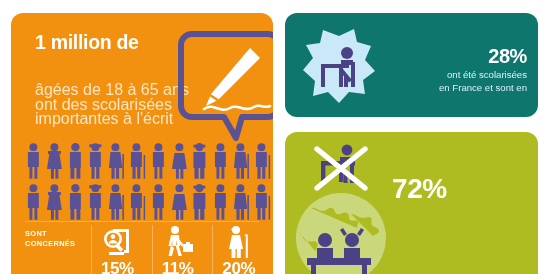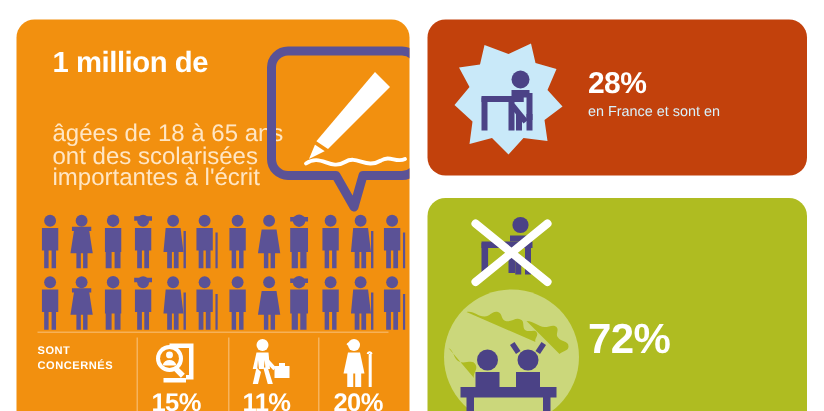--- a/index.html
+++ b/index.html
@@ -54,21 +54,21 @@
   }
   .stat-icon{height:34px;display:block;}
   .stat-pct{
     color:#ffffff;font-weight:bold;font-size:17px;line-height:18px;
     margin-top:1px;letter-spacing:-0.4px;
   }
 
   
   .panel-blue{
     position:absolute;left:285px;top:13px;width:253px;height:104px;
-    background:#c2410c;border-radius:12px;overflow:hidden;
+    background:#0f766e;border-radius:12px;overflow:hidden;text-align:right;
   }
   
   .panel-green{
     position:absolute;left:285px;top:132px;width:253px;height:156px;
     background:#AFBC21;border-radius:12px;overflow:hidden;
   }
   .card-icon{position:absolute;}
   .card-text{position:absolute;}
   .card-pct{
     color:#ffffff;font-weight:bold;font-size:20px;line-height:22px;
@@ -392,20 +392,21 @@
           <path d="M40 44h4v19h-4z"></path>
           <path d="M44 45l9 11-3 2.4-9-11z"></path>
           <path d="M52 52h4v11h-4z"></path>
           <path d="M45 52h4v11h-4z"></path>
         </g>
       </svg>
     </div>
     <div class="card-text" style="left:107px;top:32px;width:135px;">
       <div class="card-pct">28%</div>
       <div class="card-desc blue-desc">
+        <div>ont été scolarisées</div>
         <div>en France et sont en</div>
       </div>
     </div>
   </div>
 
   <div class="panel-green">
     <div class="card-icon" style="left:18px;top:8px;">
       <svg width="76" height="56" viewBox="0 0 76 56">
         <g fill="#4B4286">
           <circle cx="44" cy="10" r="5.4"></circle>
@@ -440,18 +441,18 @@
           <path d="M55 48l-4-6 3-2 4 6z"></path>
           <path d="M71 48l4-6-3-2-4 6z"></path>
           <path d="M55 60h16v12H55z"></path>
           <path d="M18 70h64v7H18z"></path>
           <path d="M22 76h5v16h-5z"></path>
           <path d="M73 76h5v16h-5z"></path>
         </g>
       </svg>
     </div>
 
-    <div class="card-text" style="left:107px;top:42px;width:140px;margin-top:37px;">
+    <div class="card-text" style="left:107px;top:42px;width:140px;">
       <div class="card-pct big">72%</div>
     </div>
   </div>
 
 </div>
 
 </body></html>

